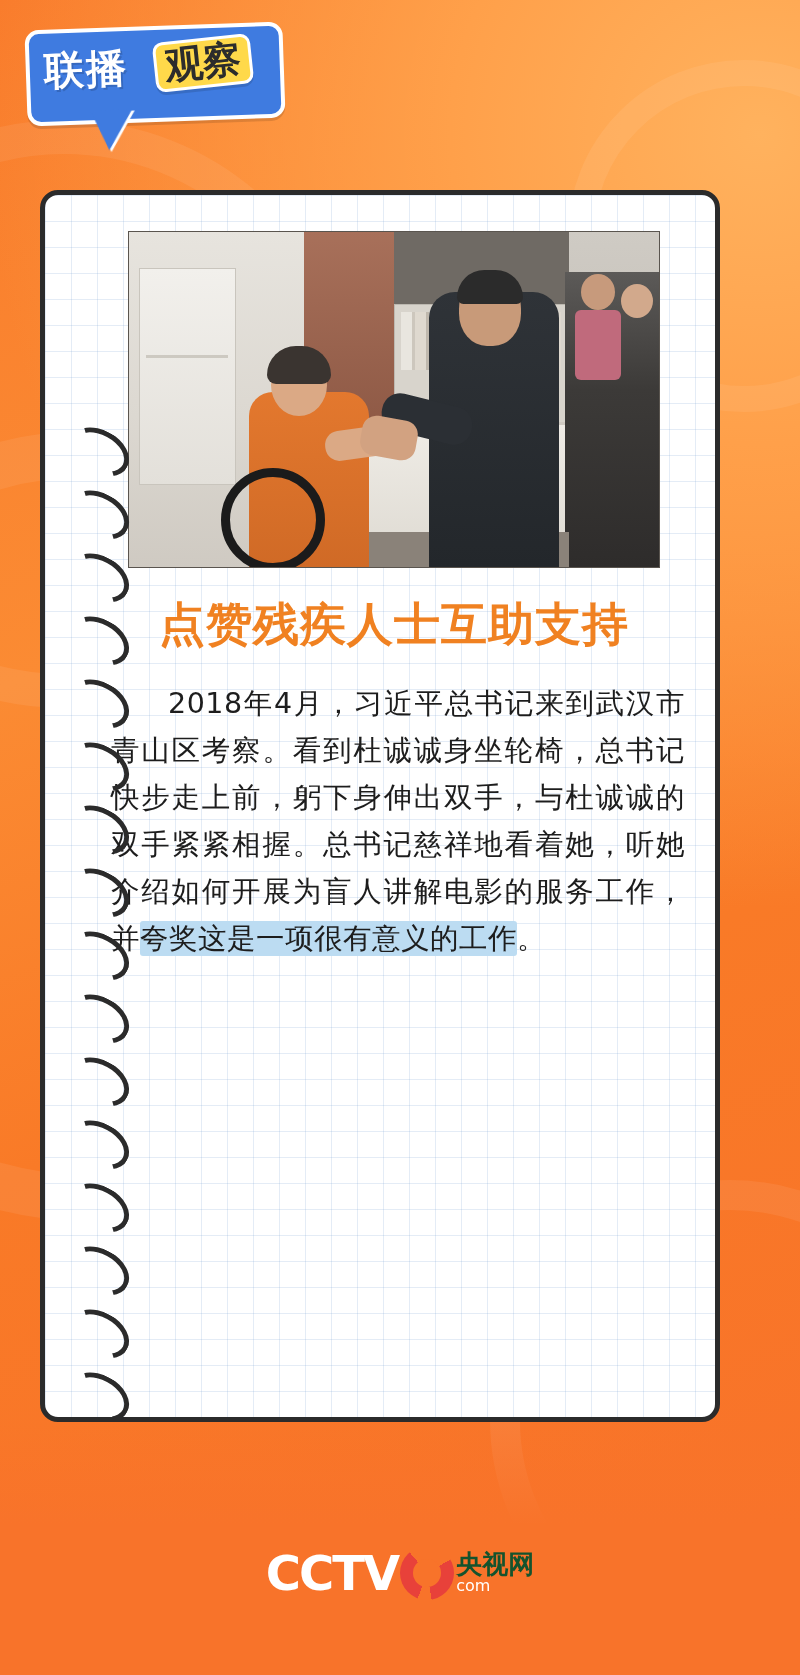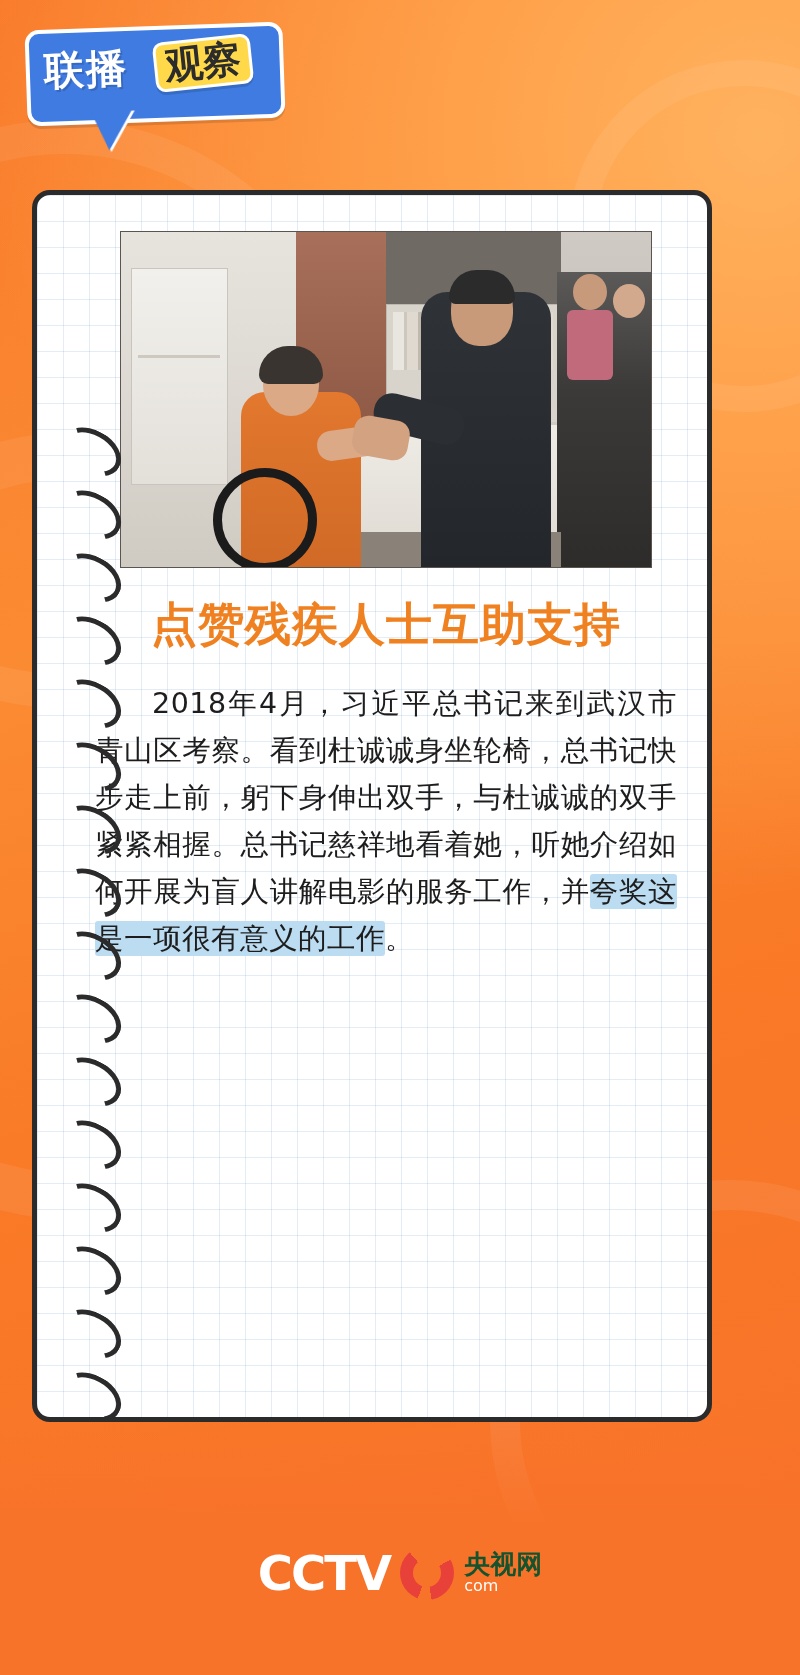--- a/index.html
+++ b/index.html
@@ -96,21 +96,21 @@
     font-family: "DejaVu Sans", sans-serif;
     font-size: 38px;
     font-weight: bold;
     color: #2c2c2c;
     line-height: 1;
   }
 
   
   .card {
     position: absolute;
-    left: 32px;
+    left: 40px;
     top: 190px;
     width: 680px;
     height: 1232px;
     background: #ffffff;
     border: 5px solid #2b2b2b;
     border-radius: 18px;
     box-sizing: border-box;
     background-image:
       linear-gradient(to right, rgba(120,160,210,0.20) 1px, transparent 1px),
       linear-gradient(to bottom, rgba(120,160,210,0.20) 1px, transparent 1px);
@@ -208,38 +208,38 @@
   
   .body-text {
     margin-top: 24px;
     font-family: "DejaVu Sans", sans-serif;
     font-size: 28.5px;
     line-height: 47px;
     color: #1d1d1d;
     text-align: justify;
     letter-spacing: 0.5px;
   }
-  .body-text p { margin: 0 0 10px 0; text-indent: 2em; }
+  .body-text p { margin: 0 0 10px 8px; text-indent: 2em; }
   .hl {
     background: #bcdcf2;
     border-radius: 3px;
     padding: 1px 0;
     box-decoration-break: clone;
     -webkit-box-decoration-break: clone;
   }
 
   
   .footer {
     position: absolute;
     left: 0; right: 0;
     bottom: 74px;
     display: flex;
     align-items: center;
     justify-content: center;
-    gap: 10px;
+    gap: 2px;
   }
   .cctv-mark {
     font-family: "DejaVu Sans", sans-serif;
     font-size: 48px;
     font-weight: bold;
     color: #ffffff;
     letter-spacing: -2px;
   }
   .cctv-swirl {
     width: 54px; height: 54px;

